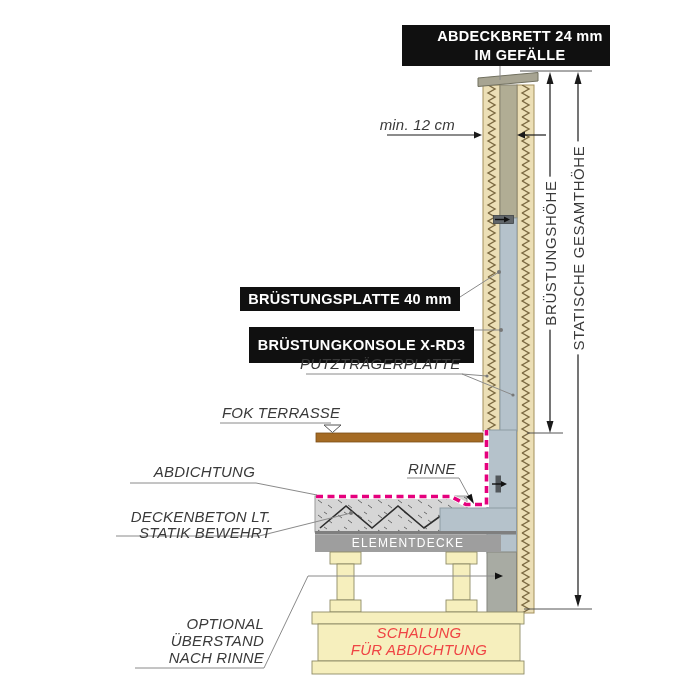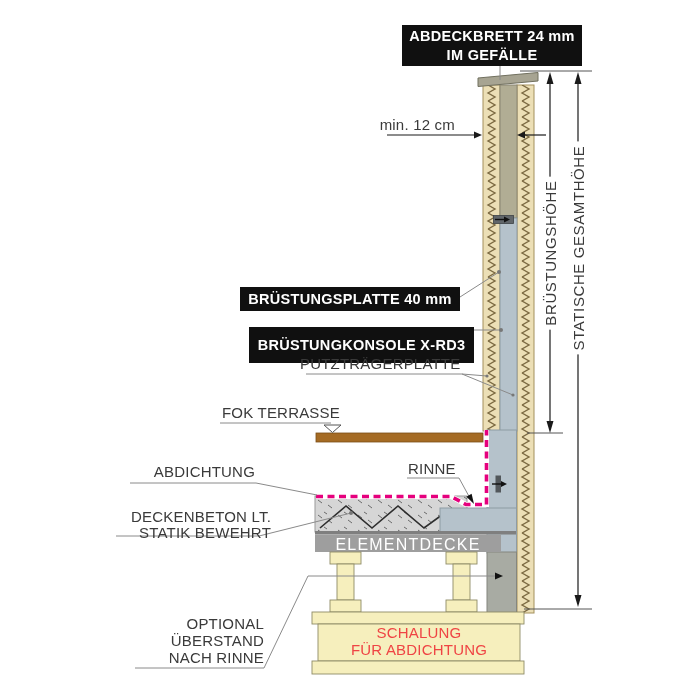--- a/index.html
+++ b/index.html
@@ -3,36 +3,36 @@
 <meta charset="utf-8">
 <style>
   html,body{margin:0;padding:0;background:#fff;}
   #canvas{
     position:relative;width:700px;height:700px;background:#ffffff;
     font-family:"Liberation Sans", sans-serif;overflow:hidden;
   }
   #drawing{position:absolute;left:0;top:0;}
   .lbl{
     position:absolute;color:#3a3a3a;font-size:15px;line-height:17px;
-    white-space:nowrap;letter-spacing:.2px;
+    white-space:nowrap;letter-spacing:.2px;font-style:italic;
   }
   .blackbox{
     position:absolute;background:#101010;color:#ffffff;
     display:flex;flex-direction:column;align-items:center;justify-content:center;
     font-weight:bold;font-size:14.5px;line-height:19px;letter-spacing:.3px;
   }
   .rot{
     position:absolute;transform:translate(-50%,-50%) rotate(-90deg);
     background:#ffffff;padding:2px 4px;font-size:15px;letter-spacing:.6px;
     color:#3a3a3a;white-space:nowrap;
   }
   .right{text-align:right;}
   .center{text-align:center;}
   .deckband{
-    position:absolute;color:#ffffff;font-size:16px;letter-spacing:1.2px;
+    position:absolute;color:#ffffff;font-size:12px;letter-spacing:1.2px;
     text-align:center;
   }
   .formtext{color:#ef4444;}
 </style>
 </head>
 <body>
 
 <div id="canvas">
 
   <svg id="drawing" width="700" height="700" viewBox="0 0 700 700">
@@ -164,21 +164,21 @@
       <polygon points="574.5,84 578,72 581.5,84" fill="#1A1A1A"></polygon>
       <polygon points="574.5,595 578,607 581.5,595" fill="#1A1A1A"></polygon>
 
       <line x1="387" y1="135" x2="475" y2="135" stroke="#1A1A1A" stroke-width="1.2"></line>
       <polygon points="474,131.5 482,135 474,138.5" fill="#1A1A1A"></polygon>
       <line x1="524" y1="135" x2="546" y2="135" stroke="#1A1A1A" stroke-width="1.2"></line>
       <polygon points="525,131.5 517,135 525,138.5" fill="#1A1A1A"></polygon>
     </g>
   </svg>
 
-  <div class="blackbox" style="left:402px;top:25px;width:180px;height:41px;">
+  <div class="blackbox" style="left:402px;top:25px;width:180px;height:41px;padding-left:28px;">
     <span>ABDECKBRETT 24 mm</span>
     <span>IM GEFÄLLE</span>
   </div>
 
   <div class="lbl right" style="left:350px;top:116px;width:105px;">min. 12 cm</div>
 
   <div class="blackbox" style="left:240px;top:287px;width:220px;height:24px;">
     <span>BRÜSTUNGSPLATTE 40 mm</span>
   </div>
 

